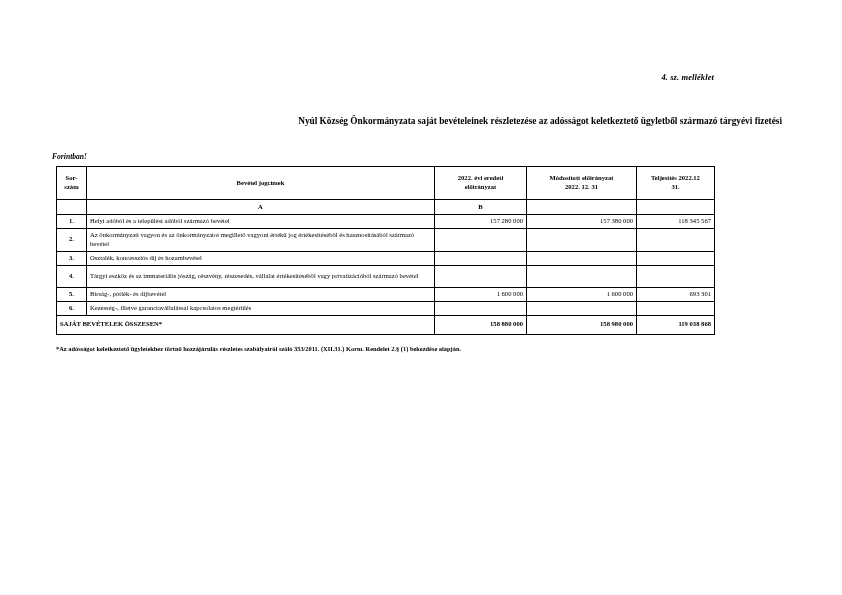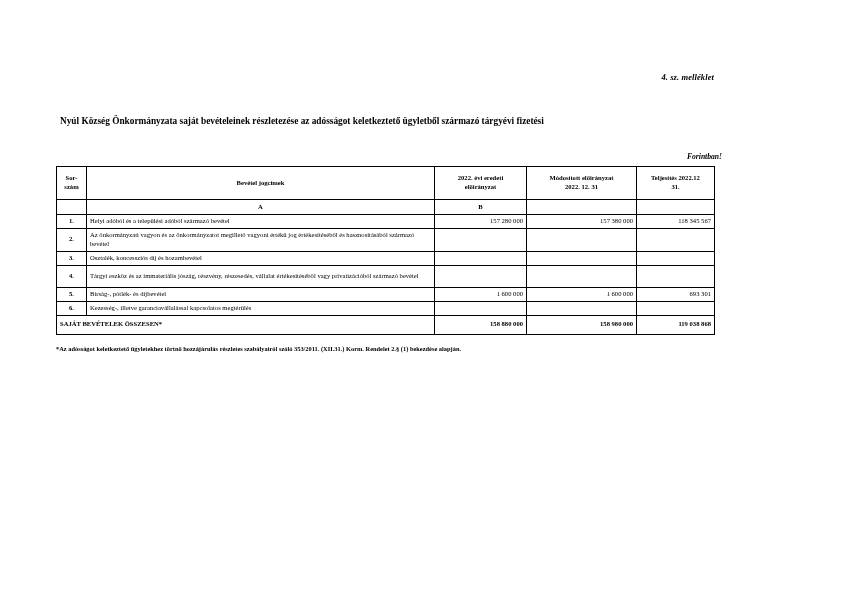--- a/index.html
+++ b/index.html
@@ -28,31 +28,31 @@
     font-size: 8.5px;
     font-weight: bold;
     font-style: italic;
     letter-spacing: 0.1px;
   }
   .doc-title {
     position: absolute;
     left: 60px;
     top: 114px;
     width: 722px;
-    text-align: left;
+    text-align: right;
     font-size: 9.3px;
     font-weight: bold;
     line-height: 1.55;
   }
   .unit-label {
     position: absolute;
-    left: 64px;
+    left: 52px;
     top: 152px;
     width: 658px;
-    text-align: right;
+    text-align: left;
     font-size: 7.6px;
     font-weight: bold;
     font-style: italic;
   }
   table.main {
     position: absolute;
     left: 56px;
     top: 166px;
     width: 658px;
     border-collapse: collapse;

